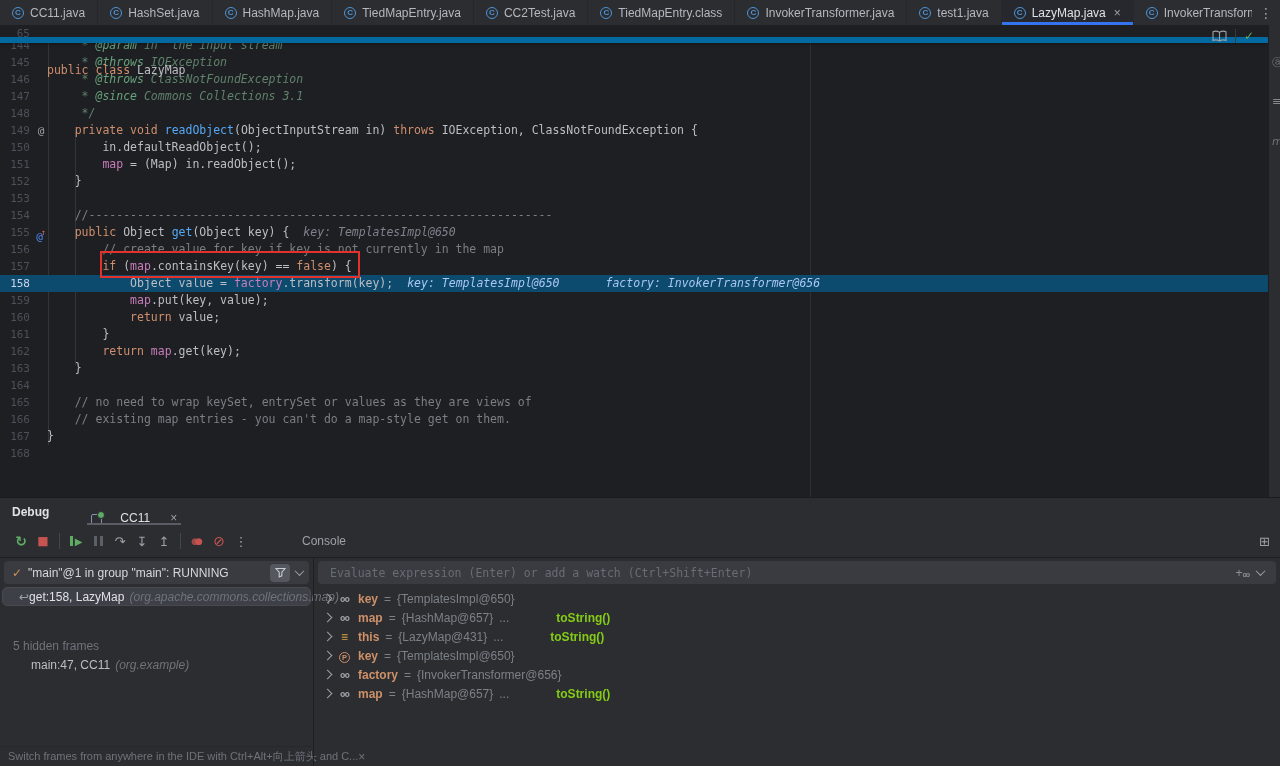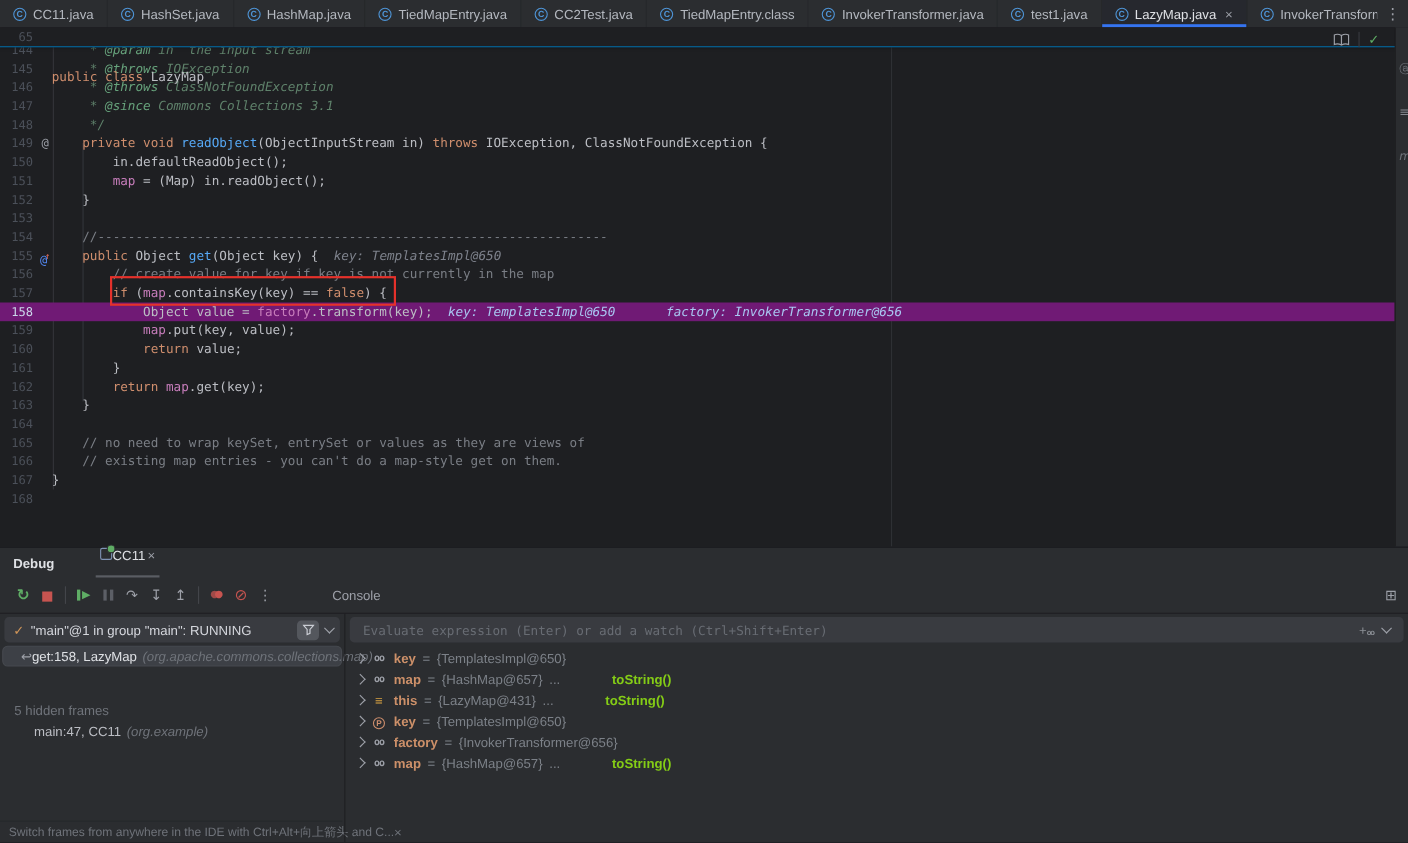--- a/index.html
+++ b/index.html
@@ -17,49 +17,49 @@
   .tab-close { color:#9DA0A8; font-size:12px; margin-left:2px; }
   .tabbar-more { width:28px; display:flex; align-items:center; justify-content:center; color:#9DA0A8; font-size:14px; }
 
   
   .editor { position:absolute; left:0; top:25px; width:1268px; height:472px; background:#1E1F22; overflow:hidden; font-family:"DejaVu Sans Mono","Liberation Mono",monospace; }
   .margin-guide { position:absolute; left:810px; top:0; width:1px; height:100%; background:#2E3034; }
   .indent-guide { position:absolute; width:1px; background:#33353A; }
   .g0 { left:48px; top:12px; height:408px; }
   .g4 { left:75px; top:105px; height:235px; }
   .code-line { position:absolute; left:0; width:100%; height:17px; line-height:17px; font-size:11.5px; white-space:pre; }
-  .code-line.exec { background:#701a75; }
+  .code-line.exec { background:#0c4a6e; }
   .ln { position:absolute; left:0; width:30px; text-align:right; color:#4B5059; font-size:11px; }
   .exec .ln { color:#CBD6EA; }
   .gut-ic { position:absolute; left:33px; width:16px; text-align:center; font-size:11px; color:#9DA0A8; }
   .gut-ic .ovr { color:#548AF7; }
   .gut-ic .ovr-arrow { color:#E06A57; font-size:8px; vertical-align:super; margin-left:-2px; }
   .code-text { position:absolute; left:47px; }
   .tk-k { color:#CF8E6D; } .tk-d { color:#BCBEC4; } .tk-m { color:#56A8F5; }
   .tk-f { color:#C77DBB; } .tk-c { color:#7A7E85; }
   .tk-j { color:#5F826B; font-style:italic; } .tk-jt { color:#67A37C; font-style:italic; }
   .hint { color:#7E828C; font-style:italic; margin-left:14px; }
   .hint + .hint { margin-left:46px; }
   .exec .hint { color:#A9C7F2; }
-  .sticky { position:absolute; left:0; top:0; width:100%; height:18px; line-height:18px; background:#1E1F22; border-bottom:1px solid #0369a1; box-shadow:0 1px 3px rgba(0,0,0,.35); z-index:10; font-size:11.5px; white-space:pre; }
+  .sticky { position:absolute; left:0; top:0; width:100%; height:18px; line-height:18px; background:#1E1F22; border-bottom:6px solid #0369a1; box-shadow:0 1px 3px rgba(0,0,0,.35); z-index:10; font-size:11.5px; white-space:pre; }
   .sticky .ln { top:0; }
   .red-annotation { position:absolute; left:100px; top:226px; width:260px; height:27px; border:2.5px solid #E5312B; z-index:6; }
   .editor-widgets { position:absolute; top:4px; right:14px; height:14px; display:flex; align-items:center; gap:8px; z-index:11; }
   .widget-sep { width:1px; height:14px; background:#393B40; }
   .check-ic { color:#5FAD65; font-size:12px; font-weight:bold; font-family:"DejaVu Sans",sans-serif; }
 
   
   .right-strip { position:absolute; left:1268px; top:25px; width:12px; height:472px; background:#2B2D30; border-left:1px solid #1E1F22; overflow:hidden; }
   .strip-glyph { position:absolute; left:3px; width:18px; color:#6F737A; font-size:11px; font-family:"DejaVu Sans",sans-serif; }
 
   
   .debug { position:absolute; left:0; top:497px; width:1280px; height:269px; background:#2B2D30; border-top:1px solid #1A1B1E; font-size:12px; color:#BCBEC4; }
   .dbg-header { position:relative; height:27px; display:flex; align-items:center; padding-left:12px; }
   .dbg-title { font-weight:bold; color:#DFE1E5; margin-right:34px; }
-  .session-tab { position:relative; height:100%; display:flex; align-items:flex-start; gap:0; padding:0 8px; color:#DFE1E5; }
+  .session-tab { position:relative; height:100%; display:flex; align-items:flex-end; gap:18px; padding:0 8px; color:#DFE1E5; }
   .session-tab::after { content:""; position:absolute; left:4px; right:4px; bottom:0; height:2px; background:#5A5D63; }
   .session-ic { position:relative; width:11px; height:11px; border:1.4px solid #7F93B5; border-radius:2px; }
   .session-ic::after { content:""; position:absolute; right:-4px; top:-4px; width:6px; height:6px; border-radius:50%; background:#5FAD65; border:1px solid #2B2D30; }
   .dbg-toolbar { position:relative; height:33px; display:flex; align-items:center; padding-left:10px; border-bottom:1px solid #1E1F22; }
   .tb { width:22px; height:22px; display:flex; align-items:center; justify-content:center; border-radius:4px; font-family:"DejaVu Sans",sans-serif; }
   .tb-sep { width:1px; height:16px; background:#43454A; margin:0 5px; }
   .ic-rerun { color:#5FAD65; font-size:14px; font-weight:bold; }
   .ic-stop { color:#C75450; font-size:12px; }
   .ic-resume { color:#5FAD65; font-size:10px; }
   .ic-resume i { display:inline-block; width:3px; height:10px; background:#5FAD65; margin-right:2px; }

